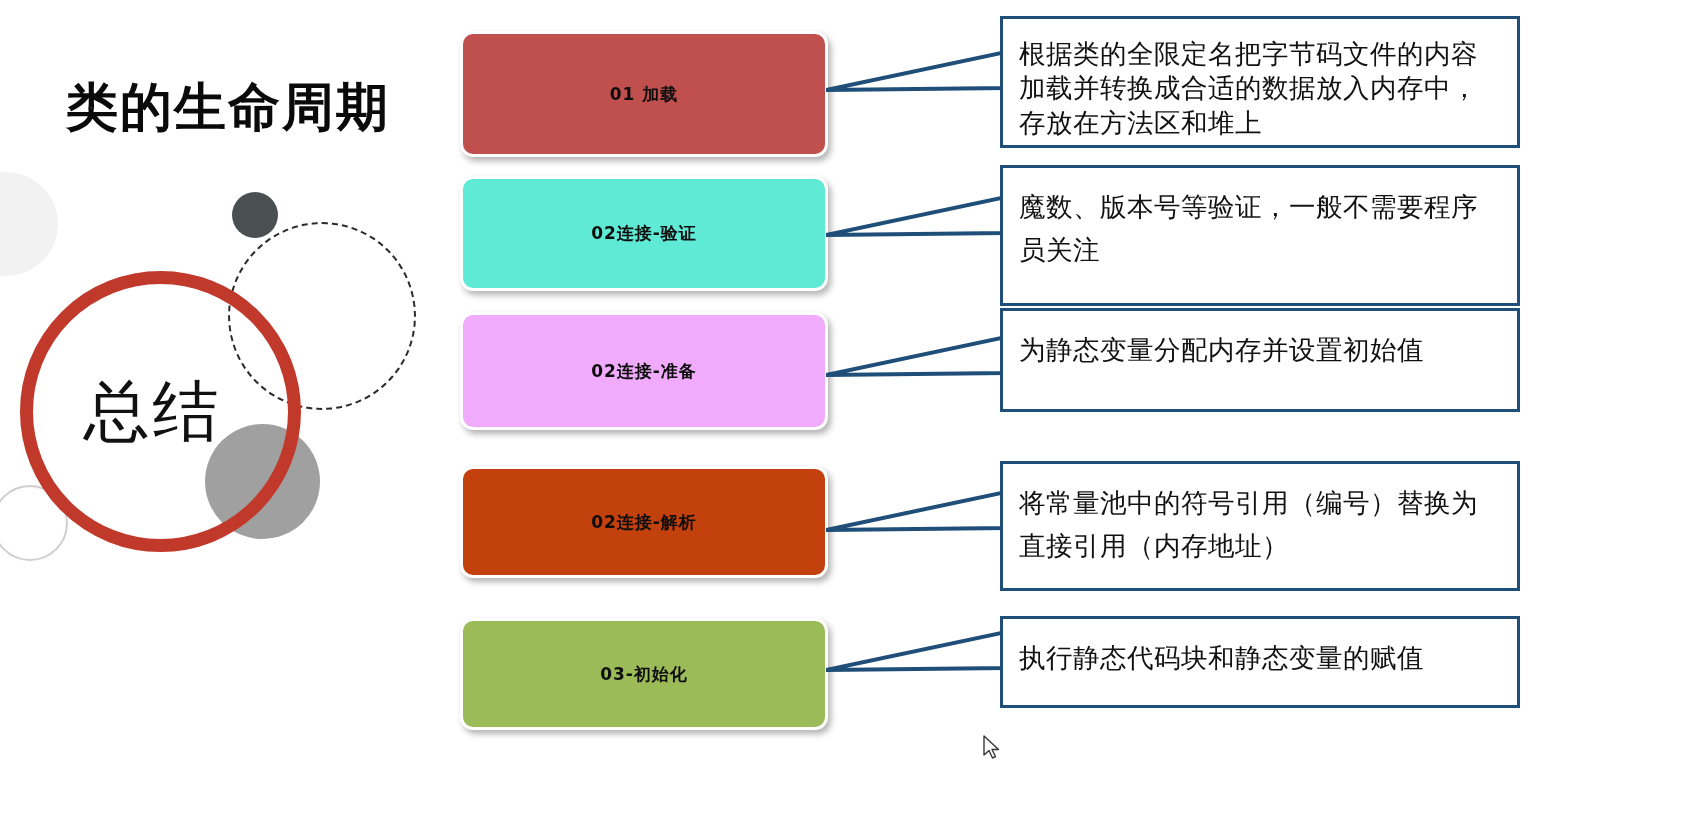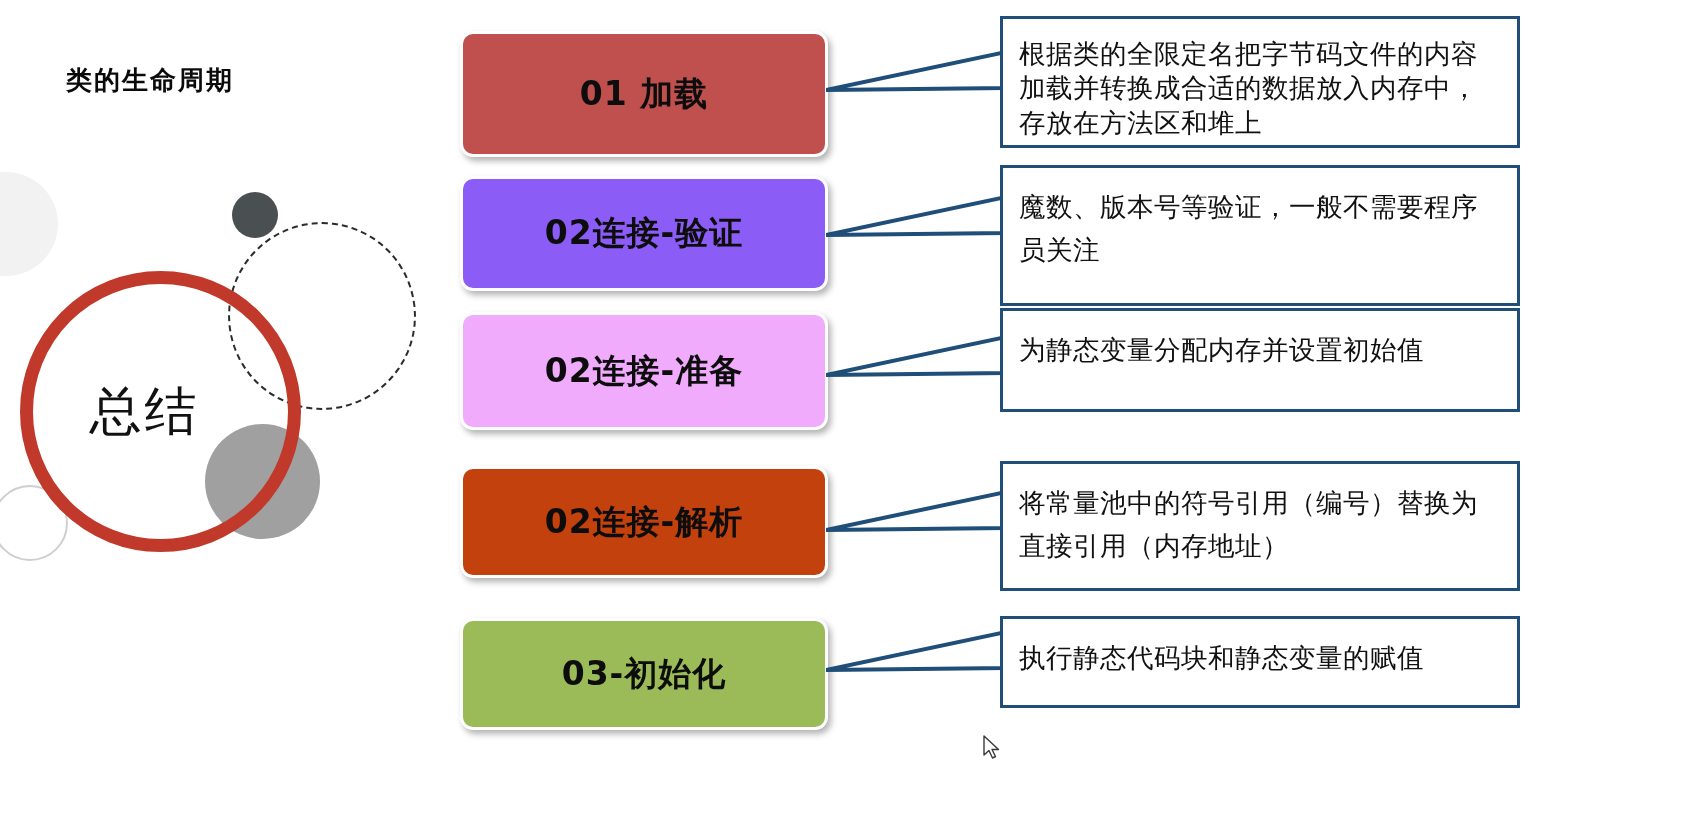--- a/index.html
+++ b/index.html
@@ -55,53 +55,53 @@
     position: absolute;
     left: 20px; top: 271px;
     width: 255px; height: 255px;
     border: 13px solid #c0392b;
     border-radius: 50%;
     box-sizing: content-box;
     background: transparent;
   }
   #summary-word {
     position: absolute;
-    left: 4px; top: 271px;
+    left: 12px; top: 271px;
     width: 281px; height: 281px;
     display: flex;
     align-items: center;
     justify-content: center;
-    font-size: 52px;
+    font-size: 66px;
     font-weight: 400;
     color: #111111;
     letter-spacing: 3px;
     font-family: "DejaVu Sans", "Liberation Sans", sans-serif;
   }
   #slide-title {
     position: absolute;
-    left: 66px; top: 63px;
-    font-size: 26px;
+    left: 66px; top: 73px;
+    font-size: 52px;
     font-weight: bold;
     color: #0a0a0a;
     letter-spacing: 2px;
     white-space: nowrap;
   }
 
   
   .stage {
     position: absolute;
     left: 460px;
     width: 368px;
     border-radius: 13px;
     display: flex;
     align-items: center;
     justify-content: center;
     color: #0d0d0d;
     font-weight: bold;
-    font-size: 33px;
+    font-size: 17px;
     letter-spacing: 1px;
     box-shadow: 3px 4px 6px rgba(0,0,0,0.30);
     border: 3px solid #ffffff;
     box-sizing: border-box;
   }
 
   
   .connector {
     position: absolute;
     pointer-events: none;
@@ -147,21 +147,21 @@
   <div class="deco" id="deco-outline-ring"></div>
 
   <div id="slide-title">类的生命周期</div>
 
   <div id="red-ring"></div>
   <div id="summary-word">总结</div>
 
   <div class="stage" id="stage-0" style="background: rgb(192, 80, 77); top: 31px; height: 126px;">
     <span>01 加载</span>
   </div>
-  <div class="stage" id="stage-1" style="background: #8b5cf6; top: 176px; height: 115px;">
+  <div class="stage" id="stage-1" style="background: #5eead4; top: 176px; height: 115px;">
     <span>02连接-验证</span>
   </div>
   <div class="stage" id="stage-2" style="background: #f0abfc; top: 312px; height: 118px;">
     <span>02连接-准备</span>
   </div>
   <div class="stage" id="stage-3" style="background: #c2410c; top: 466px; height: 112px;">
     <span>02连接-解析</span>
   </div>
   <div class="stage" id="stage-4" style="background: rgb(155, 187, 89); top: 618px; height: 112px;">
     <span>03-初始化</span>

